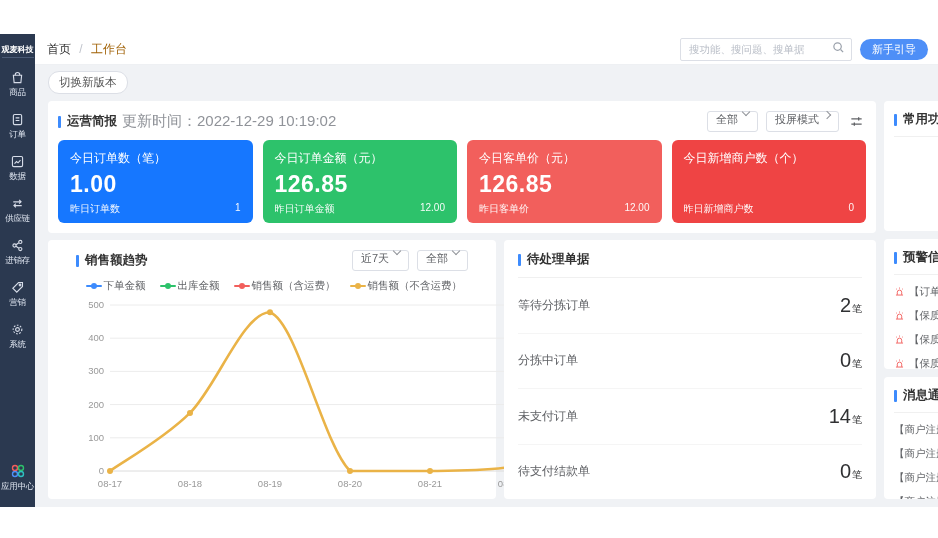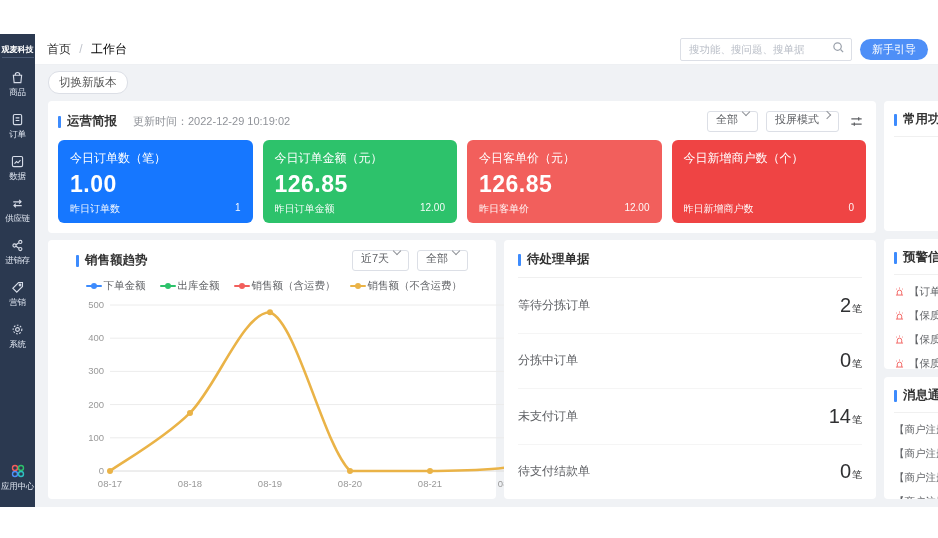--- a/index.html
+++ b/index.html
@@ -10,40 +10,40 @@
   .logo{color:#fff;font-size:8px;font-weight:bold;margin:10px 12px 12px;white-space:nowrap;border-bottom:1px solid #4a5a75;padding-bottom:2px;cursor:pointer;}
   .mi{display:flex;flex-direction:column;align-items:center;gap:2px;margin-bottom:13px;cursor:pointer;}
   .mi .ml{color:#dfe5f0;font-size:8.5px;white-space:nowrap;letter-spacing:-.3px;}
   .mi svg{display:block;}
   .mi.appc{margin-top:auto;margin-bottom:14px;}
   
   .main{flex:1;display:flex;flex-direction:column;min-width:0;}
   .topbar{height:30px;background:#fff;display:flex;align-items:center;padding:0 10px 0 12px;border-bottom:1px solid #eef0f3;flex-shrink:0;}
   .crumb{font-size:12px;color:#333;}
   .crumb .sep{color:#c0c4cc;margin:0 5px;}
-  .crumb .cur{color:#000000;cursor:pointer;font-family:Liberation Serif, serif;}
+  .crumb .cur{color:#a16207;cursor:pointer;font-family:Liberation Serif, serif;}
   .tb-right{margin-left:auto;display:flex;align-items:center;gap:8px;}
   .search{display:flex;align-items:center;border:1px solid #dcdfe6;border-radius:2px;background:#fff;height:21px;width:158px;padding:0 6px;}
   .search input{border:none;outline:none;flex:1;font-size:10.5px;color:#333;min-width:0;font-family:inherit;}
   .search input::placeholder{color:#b9bec7;}
   .guide-btn{background:#4e8ff7;color:#fff;border:none;border-radius:11px;height:21px;padding:0 12px;font-size:11px;cursor:pointer;font-family:inherit;}
   .content{flex:1;padding:6px 0 8px 13px;display:flex;flex-direction:column;min-height:0;}
   .switch-btn{align-self:flex-start;background:#fff;border:1px solid #dcdfe6;border-radius:11px;height:23px;padding:0 10px;font-size:11.5px;color:#555;cursor:pointer;margin-bottom:7px;font-family:inherit;}
   .cols{flex:1;display:flex;min-height:0;}
   .col-left{width:828px;flex-shrink:0;display:flex;flex-direction:column;}
   .col-right{flex:1;margin-left:8px;display:flex;flex-direction:column;gap:8px;min-width:130px;overflow:hidden;}
   .panel{background:#fff;border-radius:4px;}
   
   .ph{display:flex;align-items:center;}
   .ph .bar{width:3px;height:12px;background:#3d8bfd;border-radius:1px;margin-right:6px;flex-shrink:0;}
   .ph .t{font-size:12.5px;font-weight:bold;color:#333;white-space:nowrap;}
   
   .briefing{height:132px;padding:10px 10px 10px 10px;box-sizing:border-box;margin-bottom:7px;display:flex;flex-direction:column;}
   .briefing-head{display:flex;align-items:center;margin-bottom:8px;}
-  .updated{font-size:11px;color:#909399;margin-left:16px;}
+  .updated{font-size:15px;color:#909399;margin-left:5px;}
   .bh-right{margin-left:auto;display:flex;align-items:center;gap:8px;}
   .mini-btn{display:flex;align-items:flex-start;gap:5px;background:#fff;border:1px solid #dcdfe6;border-radius:3px;height:21px;padding:0 8px;font-size:11px;color:#606266;cursor:pointer;font-family:inherit;}
   .chev{width:5px;height:5px;border-right:1.3px solid #909399;border-bottom:1.3px solid #909399;transform:rotate(45deg);margin-top:-3px;}
   .chev.r{transform:rotate(-45deg);margin-top:0;}
   .icon-btn{background:none;border:none;cursor:pointer;padding:2px;display:flex;}
   .cards{flex:1;display:flex;gap:10px;}
   .card{flex:1;border-radius:6px;color:#fff;padding:8px 12px 7px;display:flex;flex-direction:column;cursor:pointer;}
   .card-title{font-size:12px;margin-top:2px;}
   .card-value{font-size:23px;font-weight:bold;margin-top:4px;letter-spacing:.5px;}
   .card-footer{margin-top:auto;display:flex;justify-content:space-between;font-size:10px;opacity:.95;}

